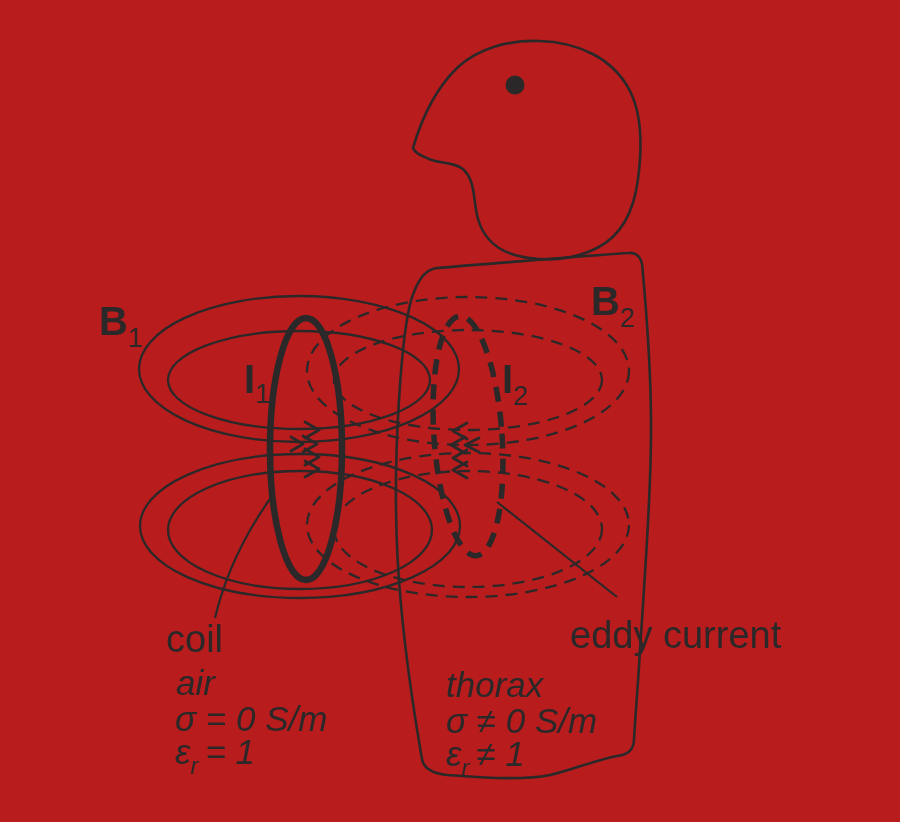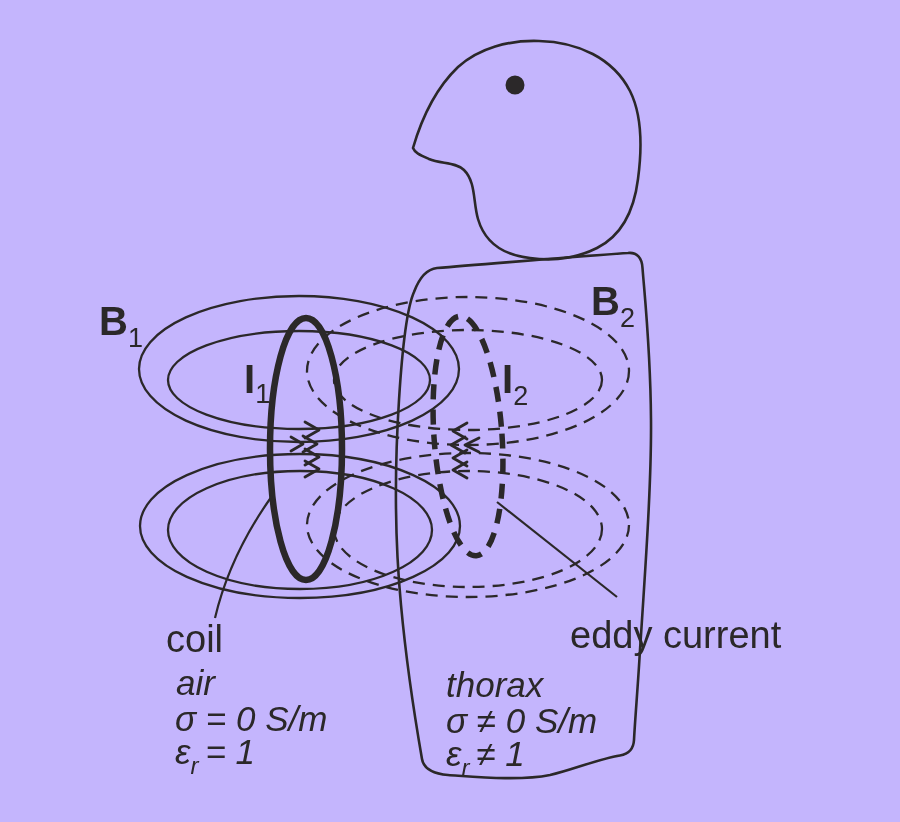--- a/index.html
+++ b/index.html
@@ -1,21 +1,21 @@
 <!DOCTYPE html>
 <html><head>
 <meta charset="utf-8">
 <style>
   html, body { margin: 0; padding: 0; }
   body { background: #f5f5f4; font-family: "Liberation Sans", sans-serif; }
   .stage {
     position: relative;
     width: 900px;
     height: 822px;
-    background: #c4b5fd;
+    background: #b91c1c;
     overflow: hidden;
   }
   svg { display: block; }
   svg text { fill: #2b2829; }
   .lbl-bold { font-size: 40px; font-weight: 700; }
   .lbl-sub  { font-size: 27px; font-weight: 400; }
   .lbl      { font-size: 38px; font-weight: 400; }
   .ital     { font-size: 35px; font-style: italic; font-weight: 400; }
   .ital-sub { font-size: 24px; font-style: italic; font-weight: 400; }
   .stroke-ink   { stroke: #2b2829; fill: none; }

